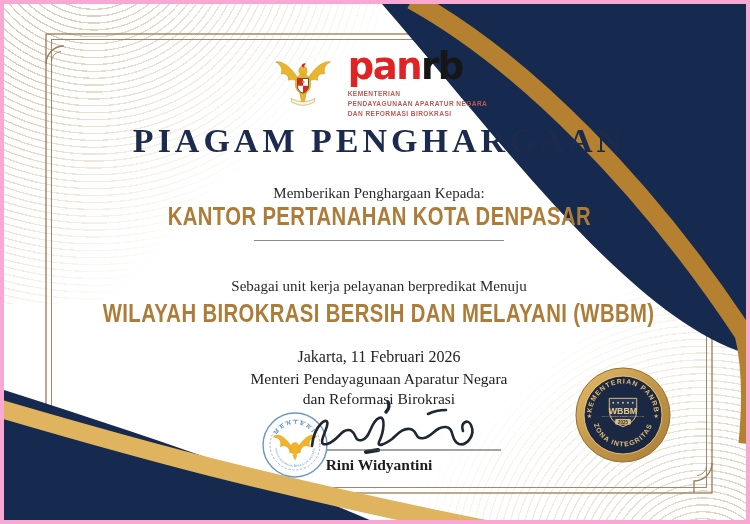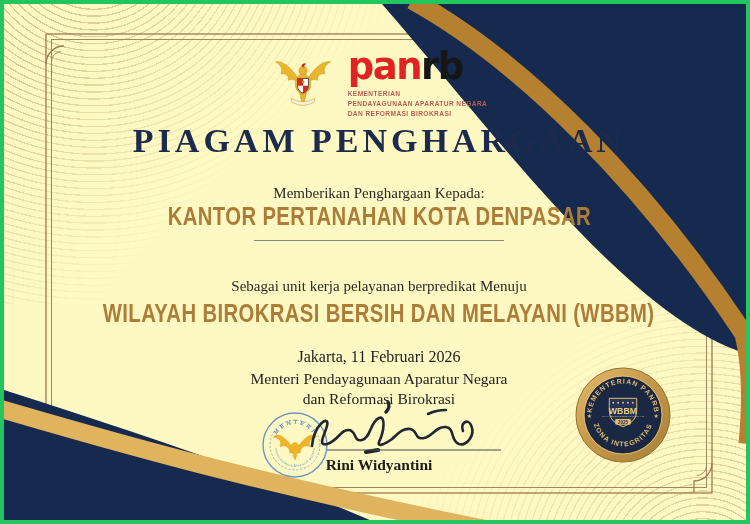--- a/index.html
+++ b/index.html
@@ -1,19 +1,19 @@
 <!DOCTYPE html>
 <html><head>
 <meta charset="utf-8">
 <style>
   html,body{margin:0;padding:0;background:#666;}
   .canvas{
     position:relative; width:750px; height:524px; overflow:hidden;
-    background:#fef9c3; box-sizing:border-box;
-    border:4px solid #22c55e;
+    background:#ffffff; box-sizing:border-box;
+    border:4px solid #f9a8d4;
     font-family:"Liberation Serif", serif;
   }
   
   .guilloche{position:absolute; pointer-events:none;}
   .guilloche.tl{
     left:-60px; top:-130px; width:540px; height:430px;
     background:repeating-radial-gradient(circle at 150px 60px,
       rgba(178,140,82,0) 0 5.6px, rgba(178,140,82,.42) 5.6px 6.9px);
     -webkit-mask-image:linear-gradient(135deg,#000 28%,transparent 62%);
     mask-image:linear-gradient(135deg,#000 28%,transparent 62%);

